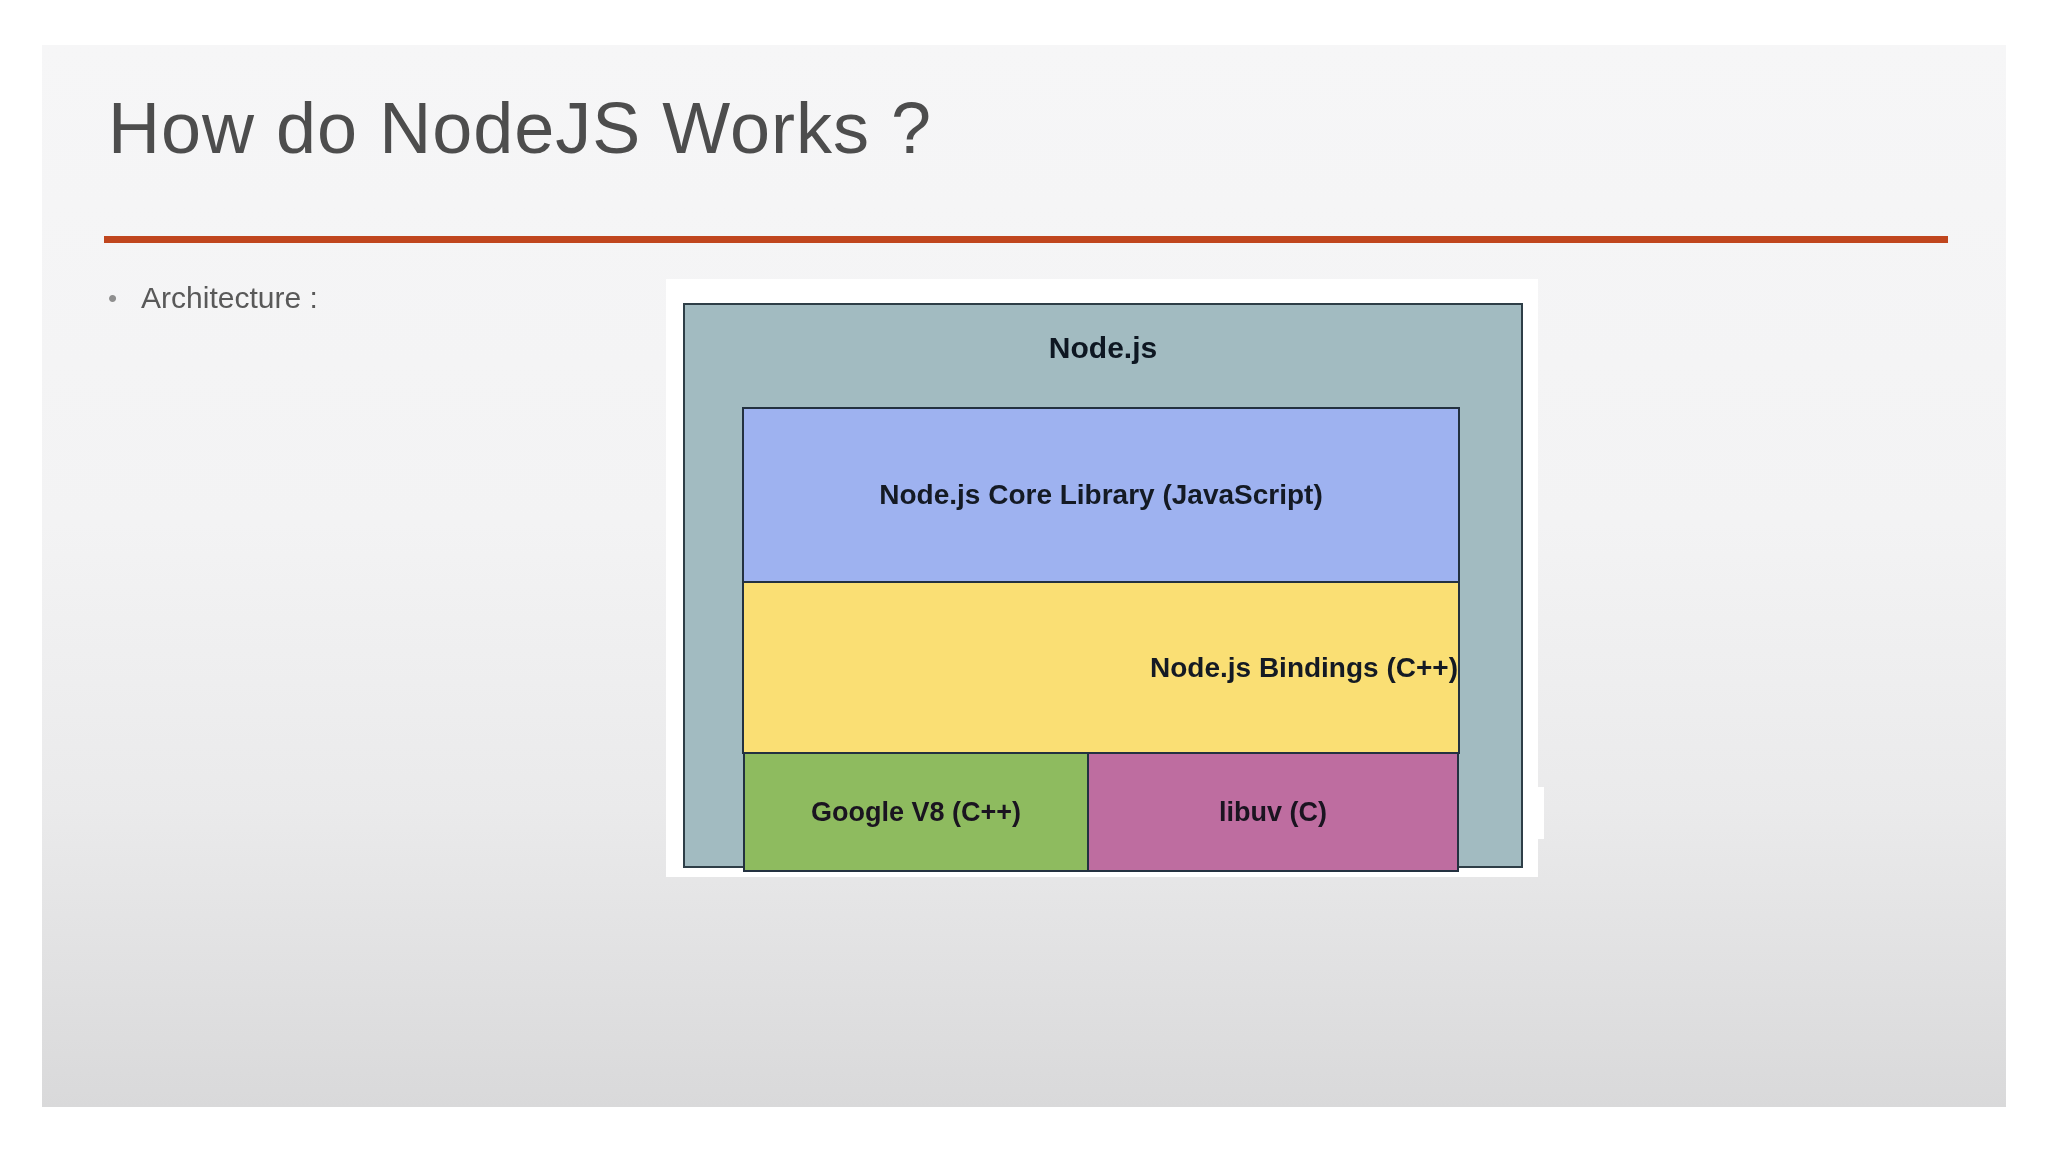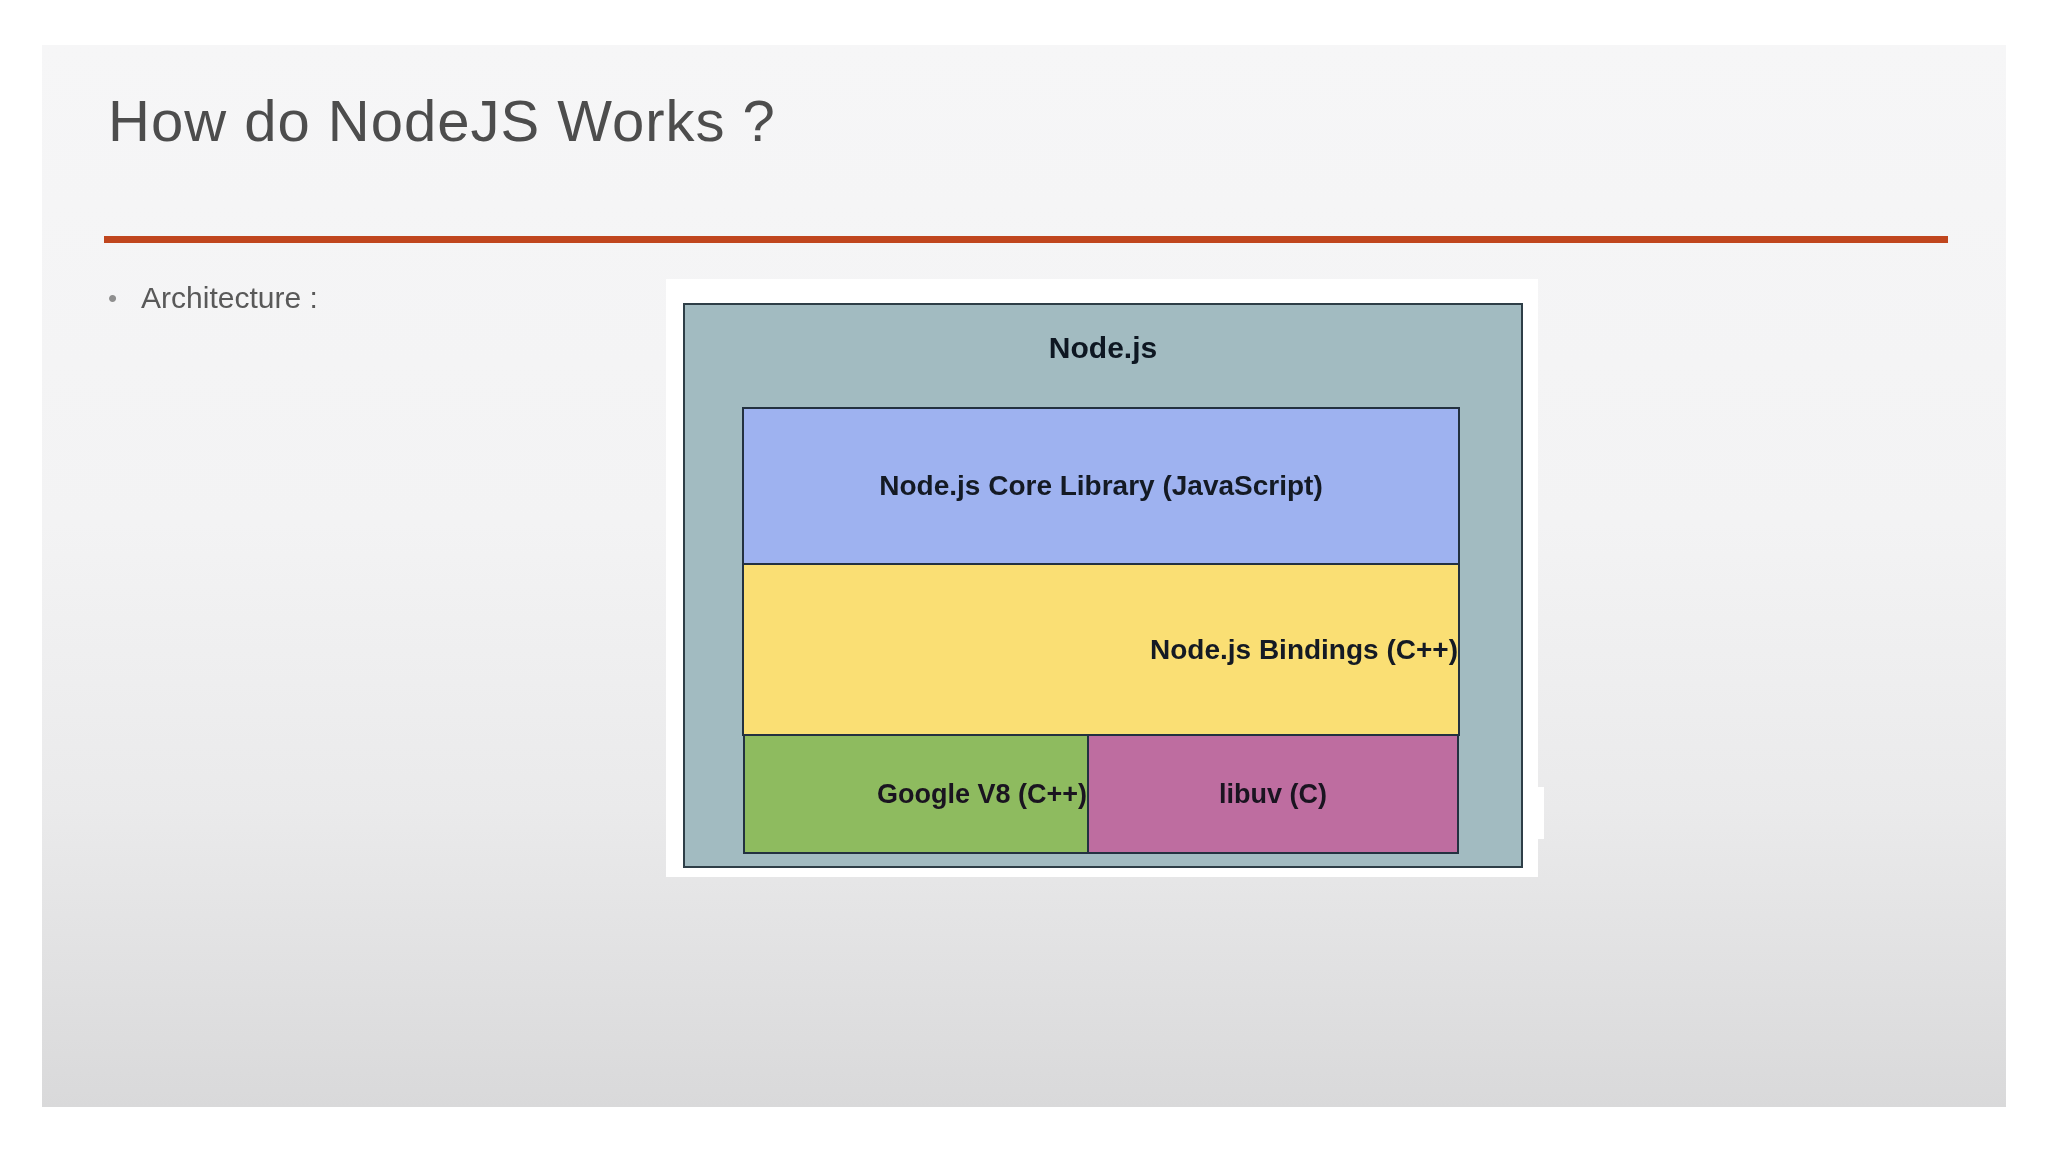--- a/index.html
+++ b/index.html
@@ -22,21 +22,21 @@
     top: 45px;
     width: 1964px;
     height: 1062px;
     background: linear-gradient(180deg, #f6f6f7 0%, #f3f3f4 45%, #eaeaeb 72%, #d9d9da 100%);
   }
   .slide-title {
     position: absolute;
     left: 66px;
     top: 42px;
     width: 1700px;
-    font-size: 58px;
+    font-size: 72px;
     font-weight: 300;
     letter-spacing: 1px;
     color: #4d4d4d;
     white-space: nowrap;
   }
   .title-divider {
     position: absolute;
     left: 62px;
     top: 191px;
     width: 1844px;
@@ -106,21 +106,21 @@
     border: 2px solid #233140;
     display: flex;
     align-items: center;
     justify-content: center;
     text-align: center;
     font-weight: 700;
     font-size: 28px;
     color: #141a24;
   }
   .arch-row + .arch-row { margin-top: -2px; }
-  .row-core     { height: 158px; }
+  .row-core     { height: 176px; }
   .row-bindings { height: 173px; justify-content: flex-end; }
   .row-engines  { height: 120px; padding: 0; border: none; display: flex; }
   .engine-cell {
     box-sizing: border-box;
     border: 2px solid #233140;
     height: 100%;
     display: flex;
     align-items: center;
     justify-content: center;
     font-weight: 700;
@@ -156,21 +156,21 @@
 
           <div class="arch-row row-core" style="background: rgb(158, 178, 240);">
             <span>Node.js Core Library (JavaScript)</span>
           </div>
 
           <div class="arch-row row-bindings" style="background: rgb(250, 223, 116);">
             <span>Node.js Bindings (C++)</span>
           </div>
 
           <div class="arch-row row-engines">
-            <div class="engine-cell first" style="background: rgb(142, 187, 95); justify-content: flex-end;">
+            <div class="engine-cell first" style="background: rgb(142, 187, 95);">
               <span>Google V8 (C++)</span>
             </div>
             <div class="engine-cell second" style="background: rgb(190, 109, 160);">
               <span>libuv (C)</span>
             </div>
           </div>
 
         </div>
       </div>
     </div>

